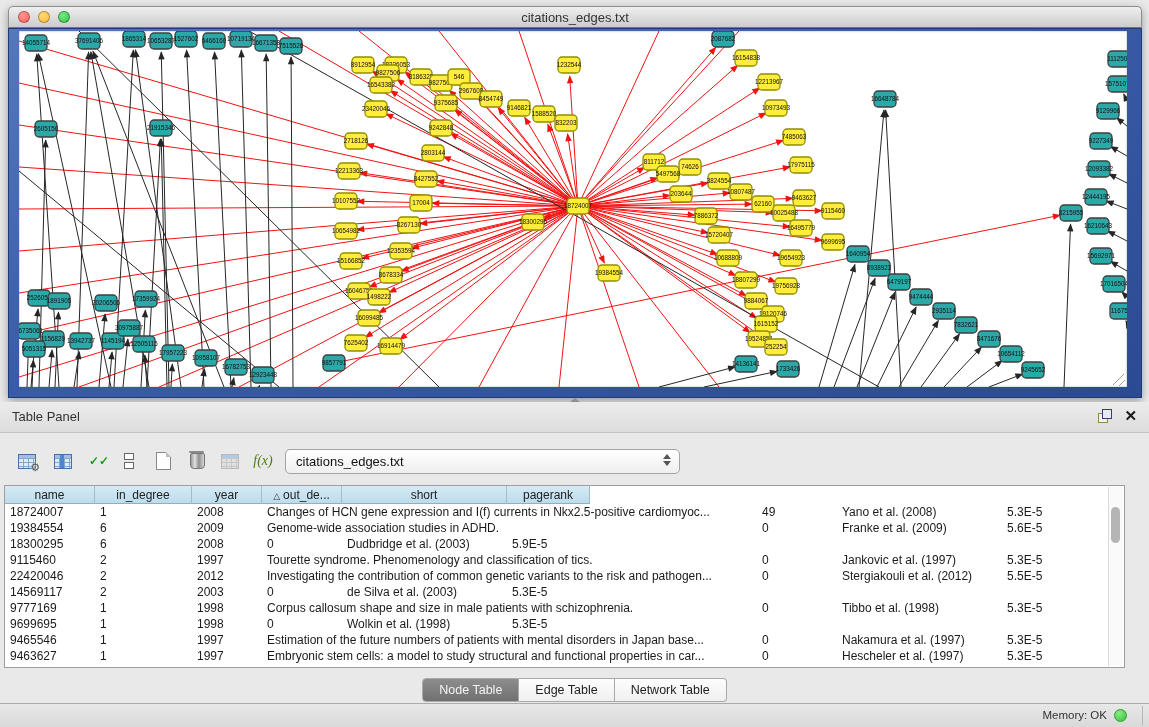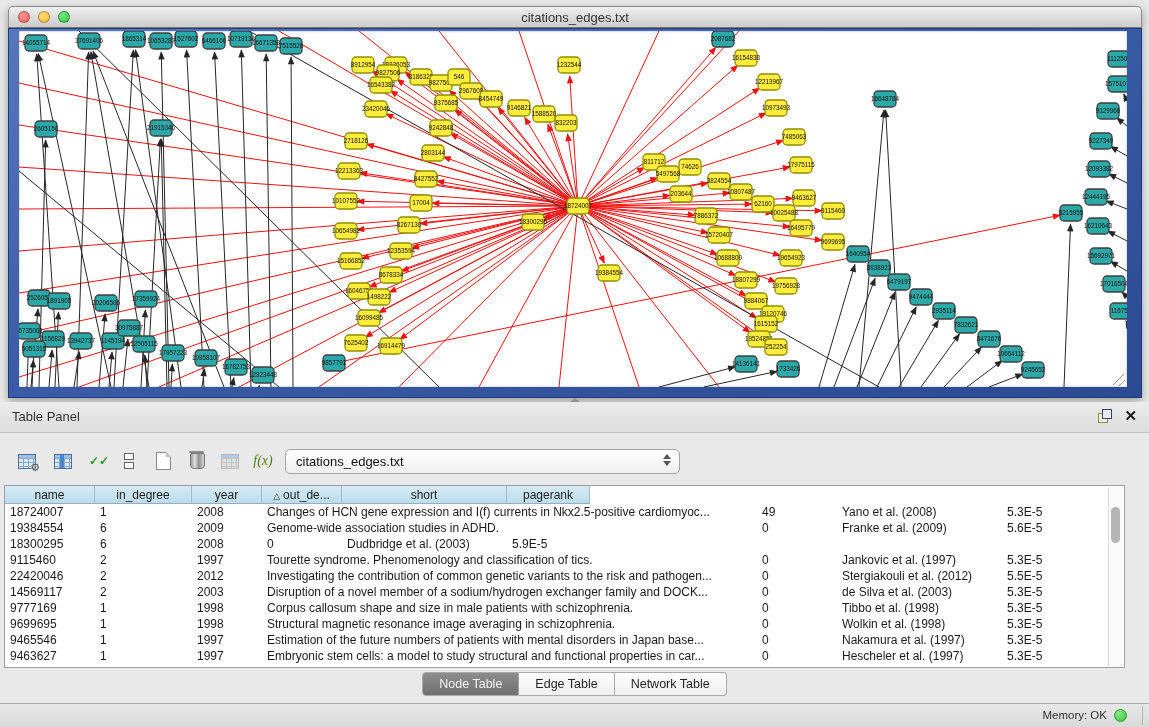--- a/index.html
+++ b/index.html
@@ -72,21 +72,21 @@
     background:linear-gradient(#D6EAF5,#BCDCEC);border-right:1px solid #9FBDCD;
     border-bottom:1px solid #8FB0C2;box-sizing:border-box;overflow:hidden;white-space:nowrap;}
   .sort-tri{font-size:9px;margin-right:3px;color:#333;}
   .trow{display:flex;}
   .tcell{height:16px;line-height:16px;padding-left:5px;font-size:12px;color:#1A1A1A;
     box-sizing:border-box;overflow:hidden;white-space:nowrap;}
   .c0{width:90px;}.c1{width:97px;}.c2{width:70px;}.c3{width:495px;}.c4{width:80px;}.c5{width:165px;}.c6{width:83px;}
   .vscroll{position:absolute;right:2px;top:1px;width:13px;height:179px;background:#FAFAFA;border-left:1px solid #DADADA;}
   .vthumb{position:absolute;left:2px;top:20px;width:9px;height:36px;border-radius:5px;background:#B5B5B5;}
   
-  .tabbar{position:absolute;left:0;top:270px;width:1149px;display:flex;justify-content:center;}
+  .tabbar{position:absolute;left:0;top:276px;width:1149px;display:flex;justify-content:center;}
   .tab{padding:4px 16px;font-size:12.5px;background:linear-gradient(#FDFDFD,#F0F0F0);
     border:1px solid #A9A9A9;border-left:none;color:#222;}
   .tab:first-child{border-left:1px solid #A9A9A9;border-radius:4px 0 0 4px;}
   .tab:last-child{border-radius:0 4px 4px 0;}
   .tab.active{background:linear-gradient(#8D8D8D,#707070);color:#F4F4F4;}
   
   .statusbar{position:absolute;left:0;top:703px;width:1149px;height:24px;
     background:linear-gradient(#E8E8E8,#D9D9D9);border-top:1px solid #ABABAB;box-sizing:border-box;}
   .mem{position:absolute;right:42px;line-height:23px;font-size:11.5px;color:#333;}
   .memdot{position:absolute;right:22px;top:5px;width:13px;height:13px;border-radius:50%;
@@ -833,39 +833,37 @@
           <div class="tcell c2">2012</div>
           <div class="tcell c3">Investigating the contribution of common genetic variants to the risk and pathogen...</div>
           <div class="tcell c4">0</div>
           <div class="tcell c5">Stergiakouli et al. (2012)</div>
           <div class="tcell c6">5.5E-5</div>
         </div>
         <div class="trow">
           <div class="tcell c0">14569117</div>
           <div class="tcell c1">2</div>
           <div class="tcell c2">2003</div>
-          <div class="tcell c3">Disruption of a novel member of a sodium/hydrogen exchanger family and DOCK...</div>
           <div class="tcell c4">0</div>
           <div class="tcell c5">de Silva et al. (2003)</div>
           <div class="tcell c6">5.3E-5</div>
         </div>
         <div class="trow">
           <div class="tcell c0">9777169</div>
           <div class="tcell c1">1</div>
           <div class="tcell c2">1998</div>
           <div class="tcell c3">Corpus callosum shape and size in male patients with schizophrenia.</div>
           <div class="tcell c4">0</div>
           <div class="tcell c5">Tibbo et al. (1998)</div>
           <div class="tcell c6">5.3E-5</div>
         </div>
         <div class="trow">
           <div class="tcell c0">9699695</div>
           <div class="tcell c1">1</div>
           <div class="tcell c2">1998</div>
-          <div class="tcell c3">Structural magnetic resonance image averaging in schizophrenia.</div>
           <div class="tcell c4">0</div>
           <div class="tcell c5">Wolkin et al. (1998)</div>
           <div class="tcell c6">5.3E-5</div>
         </div>
         <div class="trow">
           <div class="tcell c0">9465546</div>
           <div class="tcell c1">1</div>
           <div class="tcell c2">1997</div>
           <div class="tcell c3">Estimation of the future numbers of patients with mental disorders in Japan base...</div>
           <div class="tcell c4">0</div>

